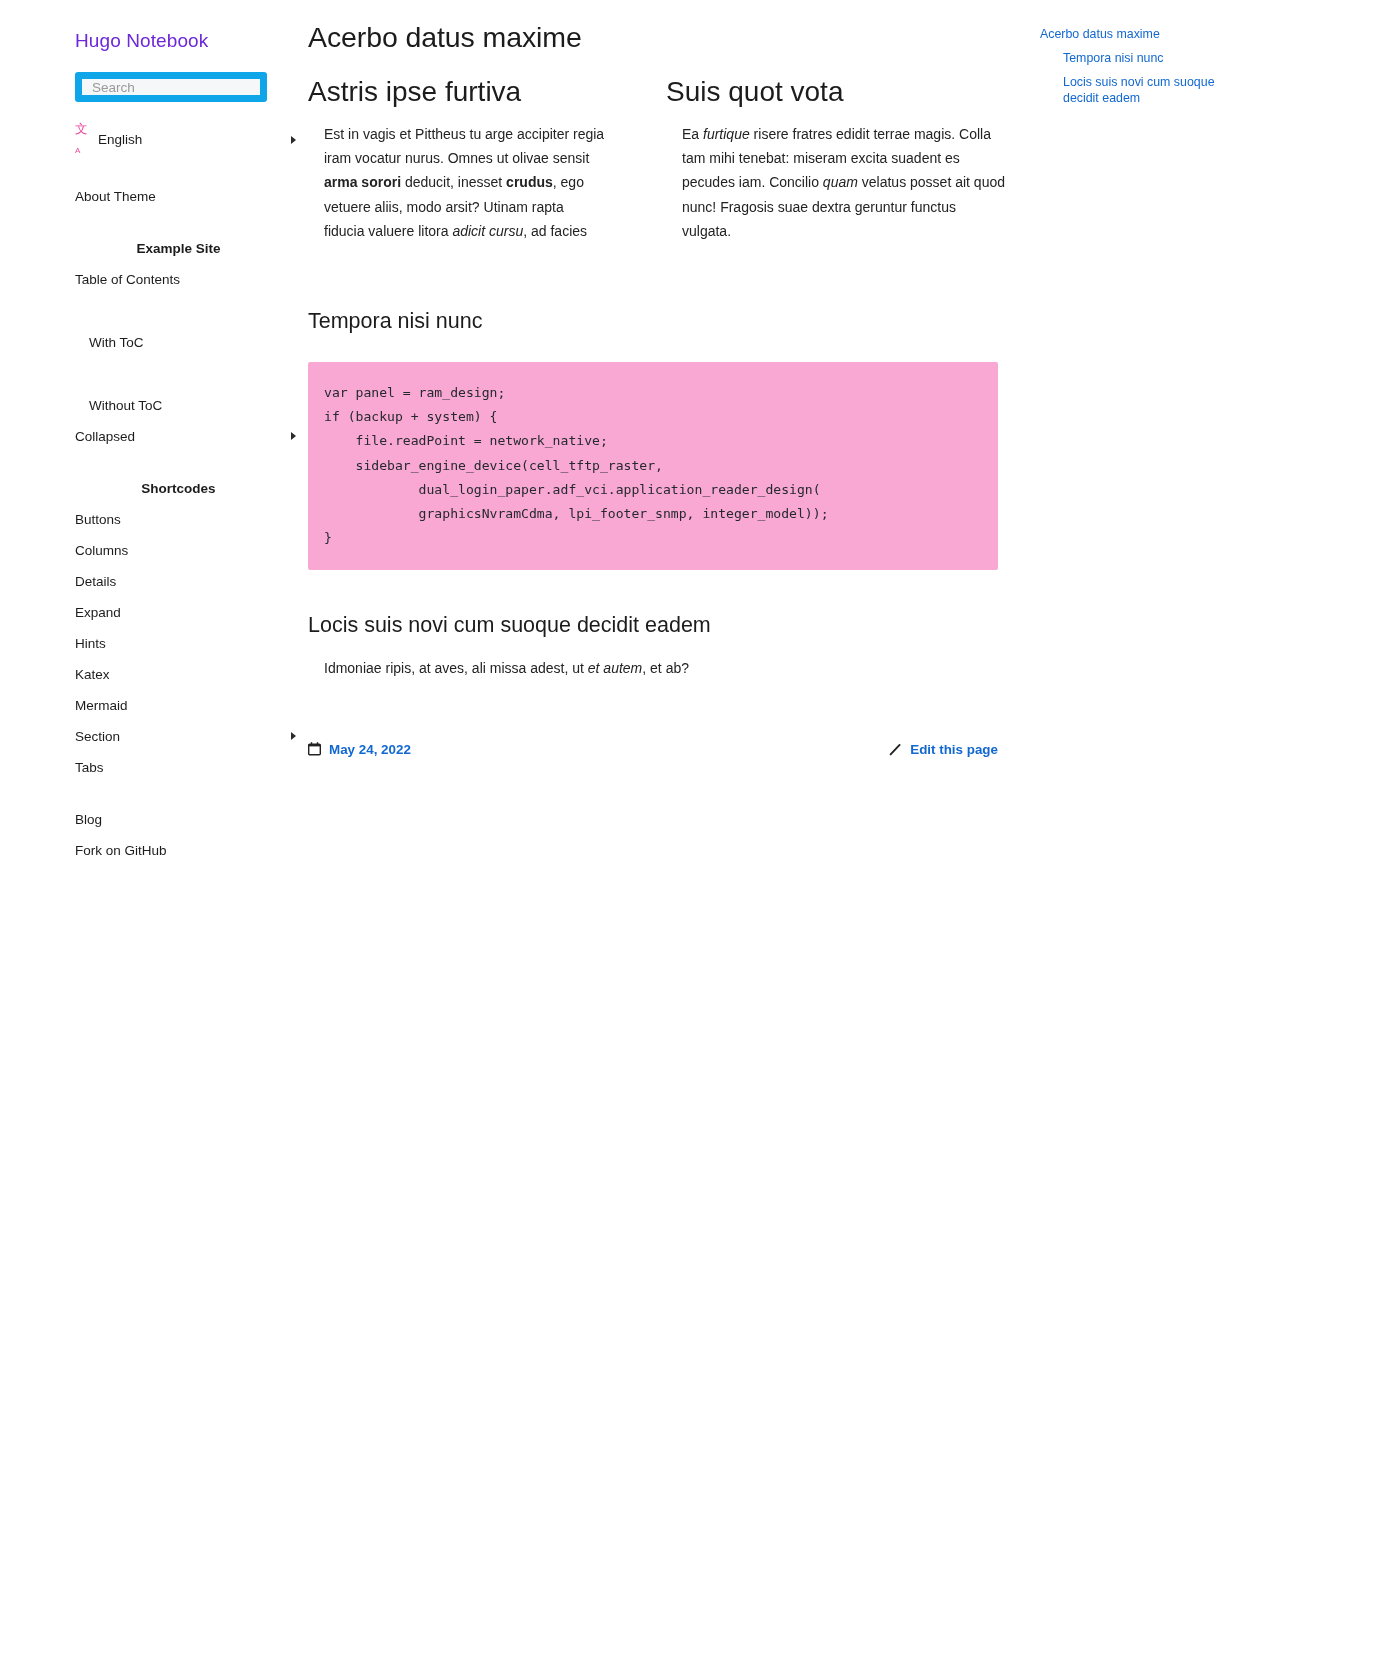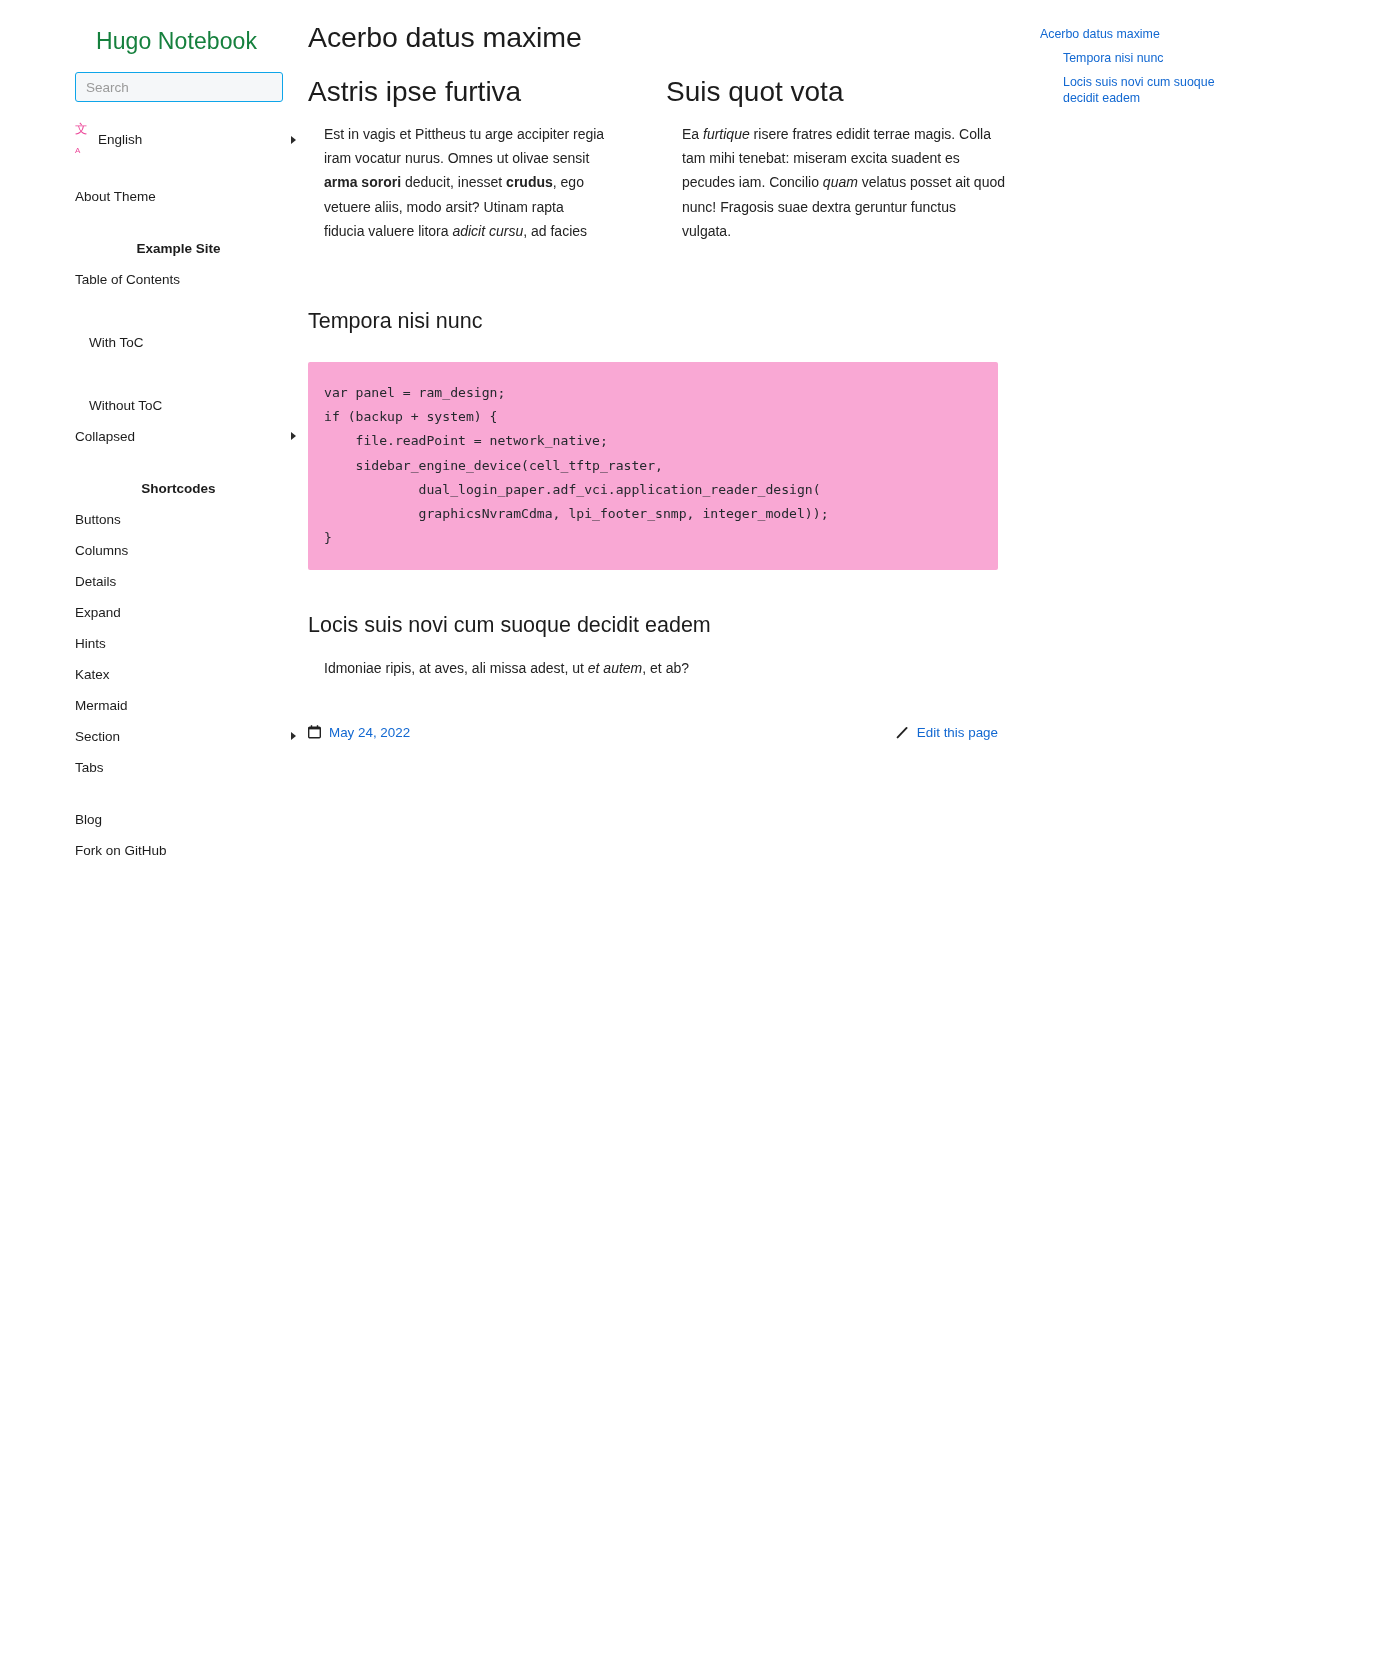--- a/index.html
+++ b/index.html
@@ -22,34 +22,33 @@
     align-items: flex-start;
   }
 
   
   .sidebar {
     width: 300px;
     flex: 0 0 300px;
     padding: 28px 22px 0 75px;
   }
   .site-title {
-    font-size: 23px;
+    font-size: 19px;
     line-height: 26px;
-    color: #15803d;
+    color: #6d28d9;
     font-weight: 400;
     margin: 0 0 18px 0;
     letter-spacing: 0.1px;
-    text-align: center;
   }
   .search-box {
     display: block;
-    width: 208px;
+    width: 192px;
     height: 30px;
     background: #f5f7f9;
-    border: 1px solid #0ea5e9;
+    border: 7px solid #0ea5e9;
     border-radius: 3px;
     font-family: "Liberation Sans", sans-serif;
     font-size: 13.5px;
     color: #ef4444;
     padding: 0 10px;
     outline: none;
     margin-bottom: 13px;
   }
   .search-box::placeholder { color: #9a9a9a; }
 
@@ -157,22 +156,23 @@
     line-height: 30px;
     font-weight: 400;
     color: #1c1c1c;
     margin: 40px 0 15px 0;
   }
   .footer-bar {
     display: flex;
     justify-content: space-between;
     align-items: flex-end;
     width: 690px;
-    margin-top: 44px;
+    margin-top: 61px;
     font-size: 13.4px;
+    font-weight: bold;
   }
   .footer-link {
     display: inline-flex;
     align-items: center;
     gap: 8px;
     color: #1268d1;
     text-decoration: none;
   }
   .footer-link svg { display: block; }
 

